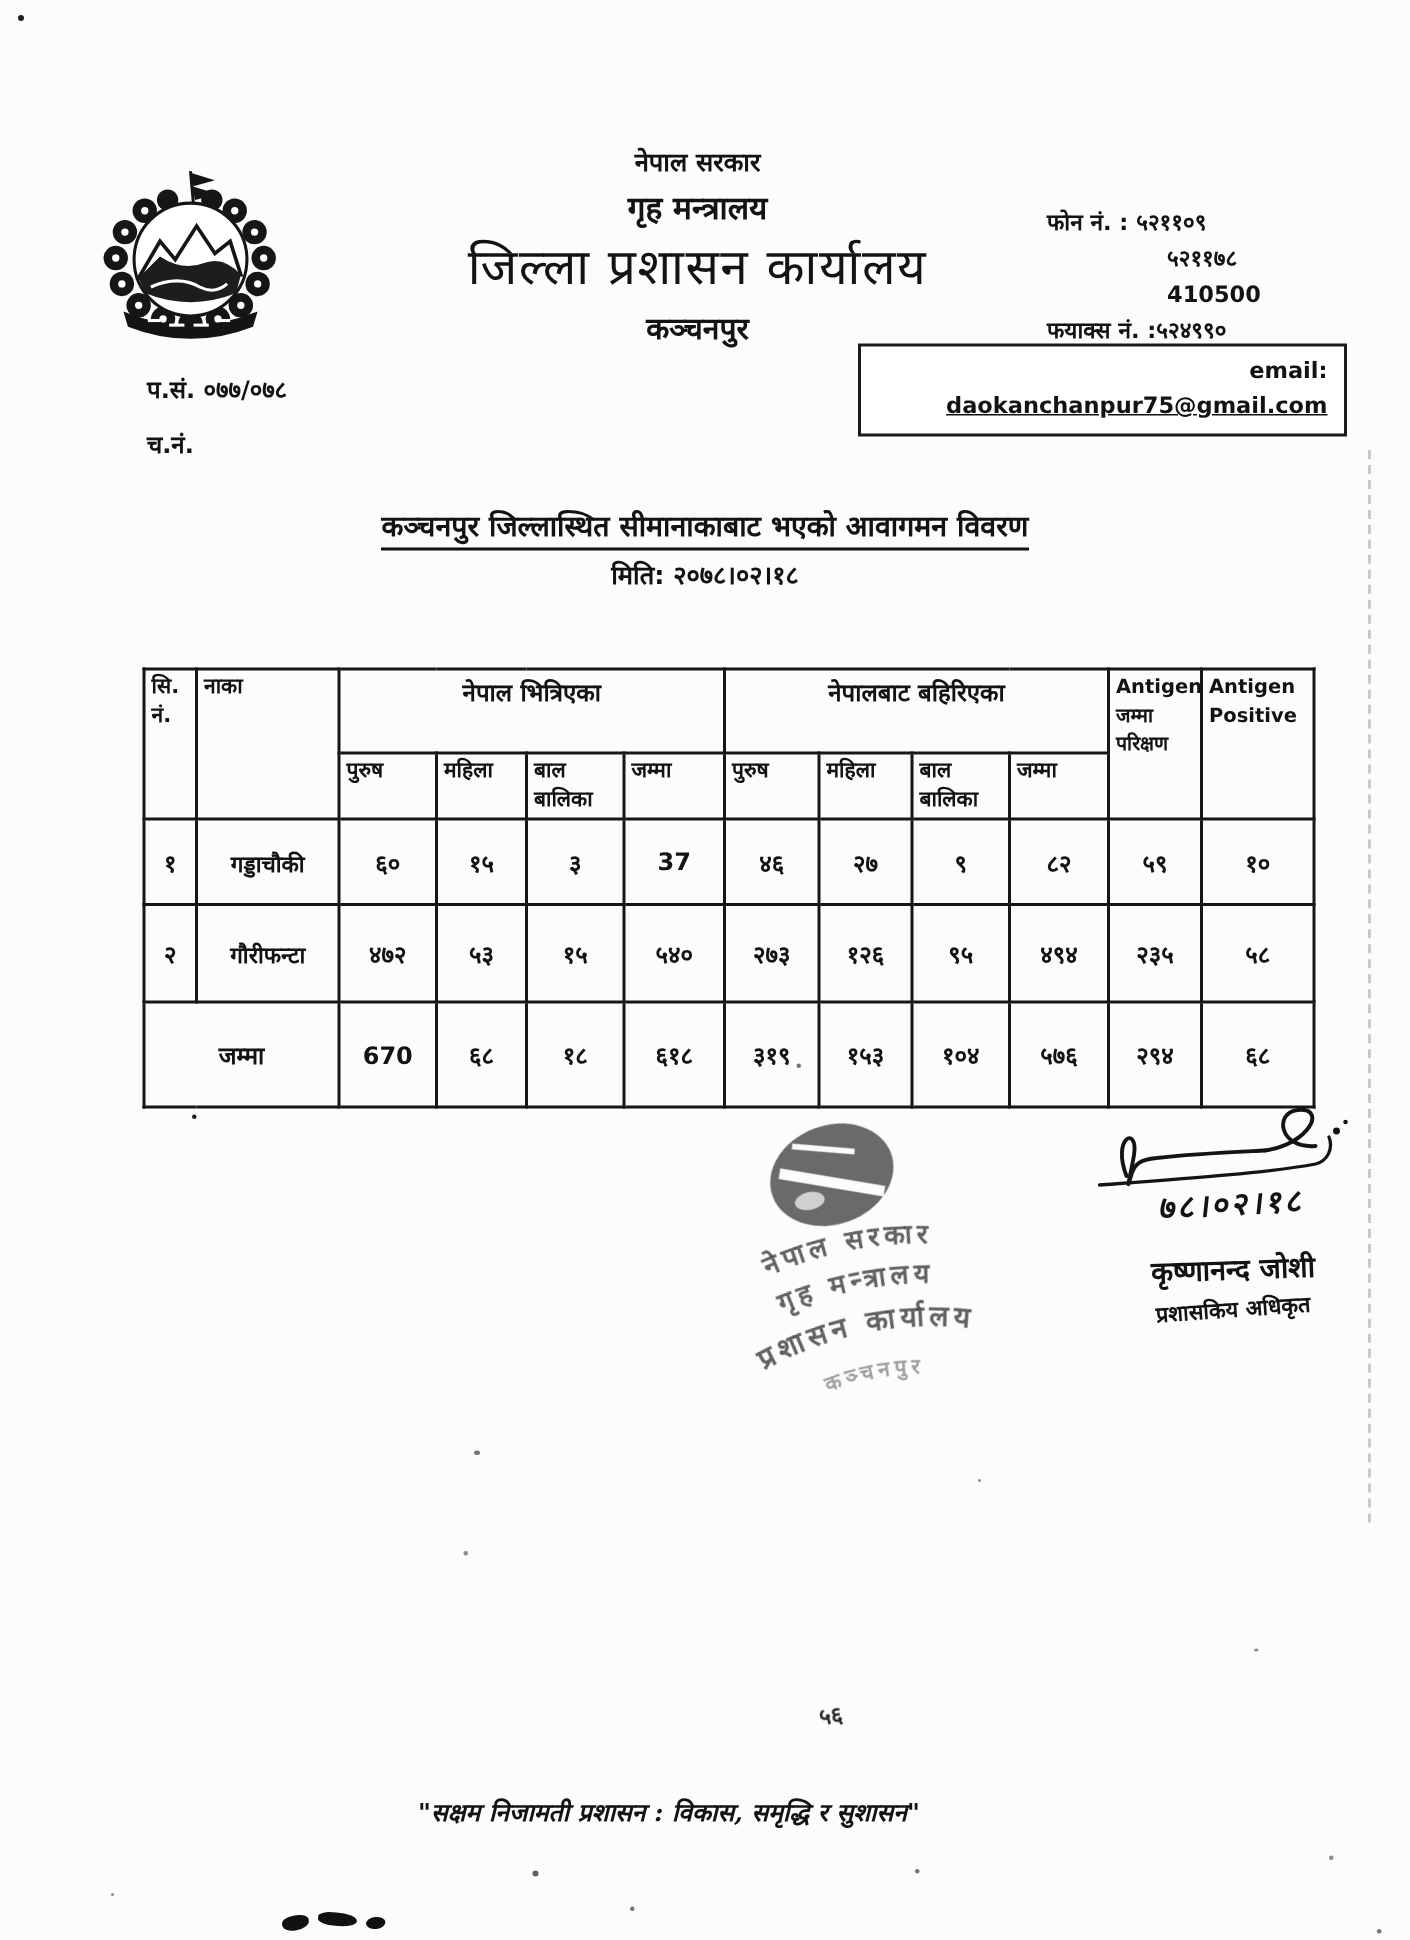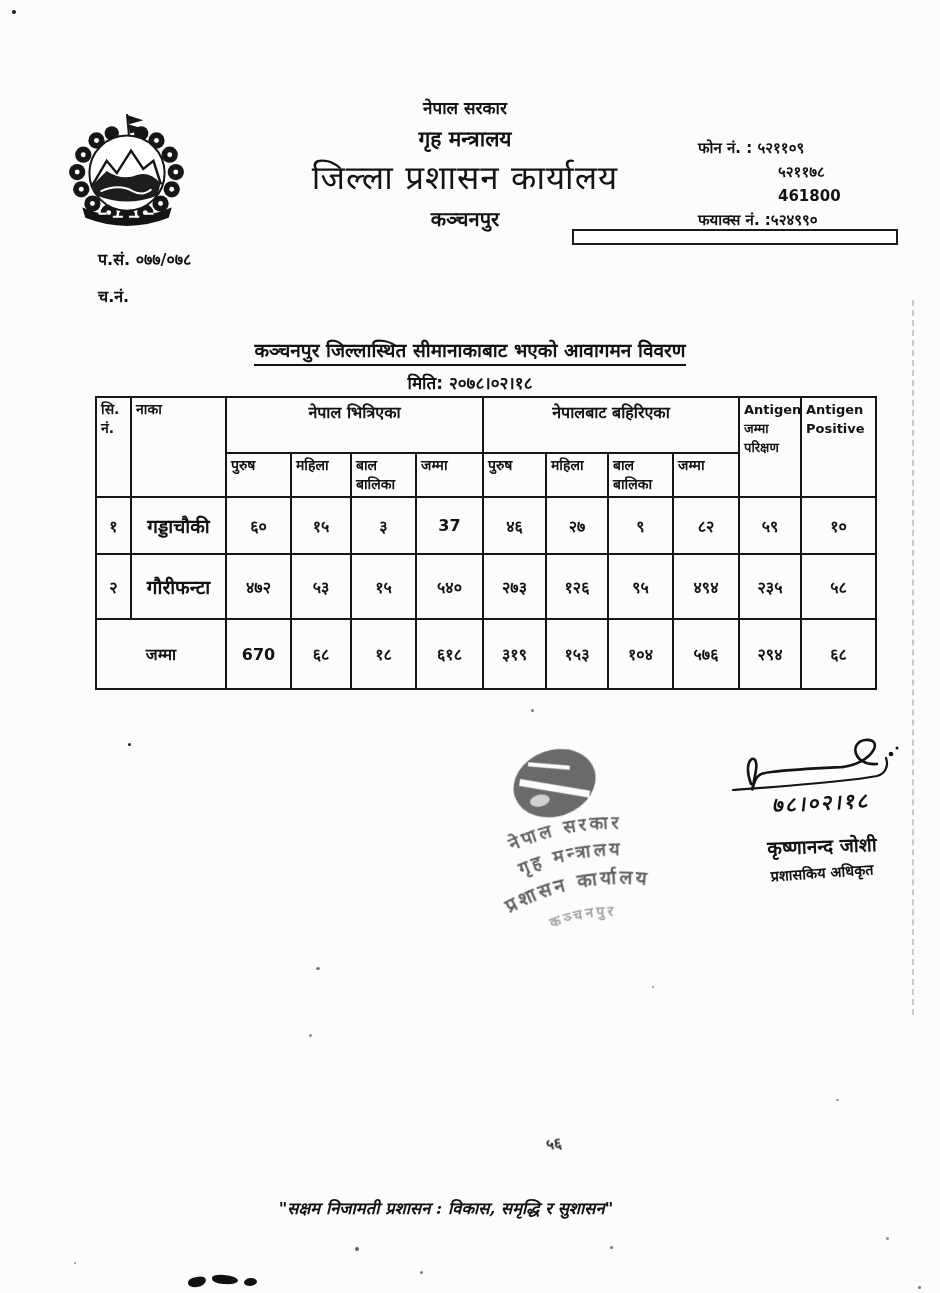--- a/index.html
+++ b/index.html
@@ -24,27 +24,27 @@
     padding:5px 11px 7px; font-size:15px; font-weight:bold; text-align:right; line-height:23px;
   }
   .u { text-decoration:underline; }
   .refs { position:absolute; left:98px; top:248px; font-size:16px; font-weight:bold; }
   .dispatch { margin-top:15px; }
   
   .doc-title { position:absolute; left:0; width:940px; top:337px; text-align:center; }
   .doc-title span { font-size:19px; font-weight:bold; border-bottom:2.5px solid #111; padding-bottom:3px; }
   .doc-date { position:absolute; left:0; width:940px; top:371px; text-align:center; font-size:17px; font-weight:bold; }
   
-  table.mov { position:absolute; left:95px; top:396px; width:780px; border-collapse:collapse; table-layout:fixed; }
+  table.mov { position:absolute; left:95px; top:445px; width:780px; border-collapse:collapse; table-layout:fixed; }
   .mov th, .mov td { border:2px solid #161616; padding:2px 4px; font-weight:bold; overflow:hidden; }
   .mov th { text-align:left; vertical-align:top; font-size:14px; line-height:19px; }
   .mov th.grp { text-align:center; font-size:16px; padding-top:5px;margin-left:39px; }
   .mov th.antigen { font-size:13px; }
   .mov td { text-align:center; vertical-align:middle; font-size:16px; }
-  .mov td.naka { font-size:19px; }
+  .mov td.naka { font-size:15px; }
   .hr1 { height:56px; } .hr2 { height:40px; }
   .r1 { height:57px; } .r2 { height:65px; } .r3 { height:70px; }
   
   .stamp { position:absolute; left:444px; top:730px; width:244px; height:214px;
            transform:rotate(-12deg); opacity:.85; filter:blur(0.3px); }
   
   .sig { position:absolute; left:712px; top:732px; width:220px; text-align:center; }
   .sig svg { display:block; margin:0 auto; }
   .sig-date { font-size:21px; font-weight:bold; letter-spacing:2px; margin-top:-14px;
               transform:rotate(-3deg) skewX(-9deg); }
@@ -116,25 +116,26 @@
 <div class="center-head">
   <div class="gov">नेपाल सरकार</div>
   <div class="ministry">गृह मन्त्रालय</div>
   <div class="office">जिल्ला प्रशासन कार्यालय</div>
   <div class="place">कञ्चनपुर</div>
 </div>
 
 <div class="phones">
   <div>फोन नं. : ५२११०९</div>
   <div class="phone-cont">५२११७८</div>
-  <div class="phone-cont">461800</div>
+  <div class="phone-cont">410500</div>
   <div>फयाक्स नं. :५२४९९०</div>
 </div>
 
 <div class="email-box">
+  <div><span>email: </span><span class="u">daokanchanpur75@gmail.com</span></div>
 </div>
 
 <div class="refs">
   <div>प.सं. ०७७/०७८</div>
   <div class="dispatch">च.नं.</div>
 </div>
 
 <div class="doc-title">
   <span>कञ्चनपुर जिल्लास्थित सीमानाकाबाट भएको आवागमन विवरण</span>
 </div>

